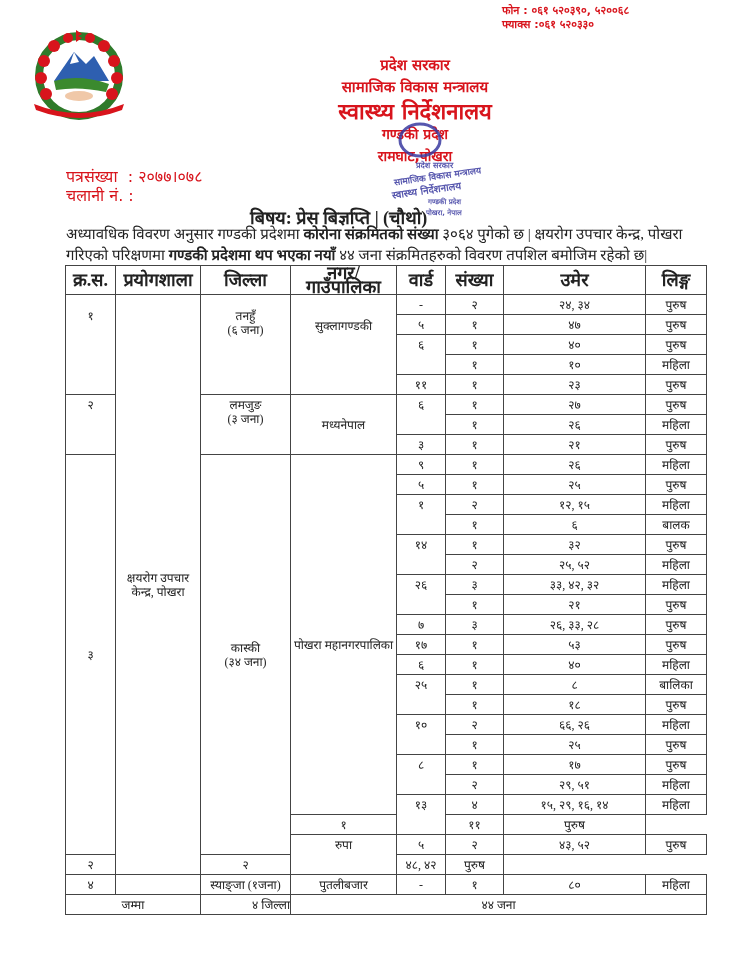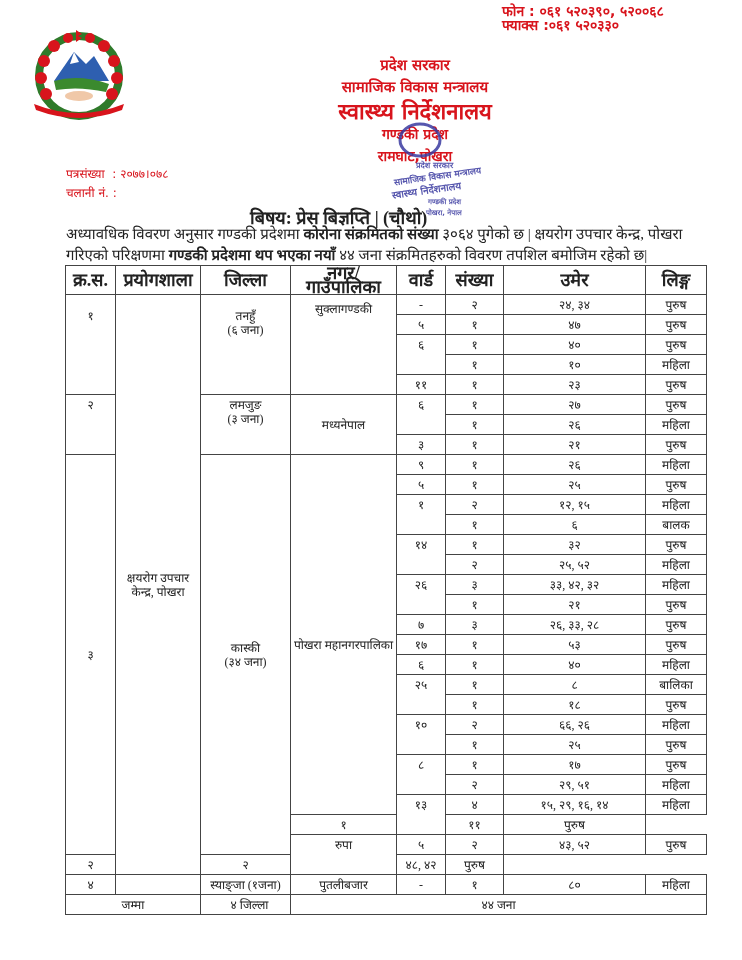--- a/index.html
+++ b/index.html
@@ -1,26 +1,26 @@
 <!DOCTYPE html>
 <html><head>
 <meta charset="utf-8">
 <style>
   html, body { margin:0; padding:0; background:#ffffff; }
   body { width:742px; height:960px; position:relative; overflow:hidden;
          font-family:"DejaVu Sans", sans-serif; color:#222; }
   .abs { position:absolute; }
-  .contact { left:502px; top:4px; font-size:14px; line-height:14px; font-weight:bold; color:#d8141c; }
+  .contact { left:502px; top:4px; font-size:11px; line-height:14px; font-weight:bold; color:#d8141c; }
   .hdr { left:250px; width:330px; text-align:center; color:#d8141c; font-weight:bold; }
   .h1 { top:54px; font-size:15px; }
   .h2 { top:76px; font-size:15px; }
   .h3 { top:95px; font-size:22px; }
   .h4 { top:124px; font-size:14px; }
   .h5 { top:146px; font-size:14px; }
-  .ref { left:66px; font-size:12px; color:#d8141c; }
+  .ref { left:66px; font-size:16px; color:#d8141c; }
   .subject { left:250px; top:205px; font-family:"Liberation Serif", serif; font-size:18px; font-weight:bold; color:#222; }
   .para { left:66px; top:224px; width:640px; font-family:"Liberation Serif", serif; font-size:15px; line-height:21px; color:#222; }
   .para b { font-weight:bold; }
   table.data { position:absolute; left:65px; top:265px; border-collapse:collapse;
                font-family:"Liberation Serif", serif; font-size:12px; color:#222; table-layout:fixed; }
   table.data td, table.data th { border:1.2px solid #444; padding:0; text-align:center; height:19px; line-height:14px; overflow:hidden; }
   table.data th { font-weight:bold; height:20px; font-size:18px; }
   table.data td.top { vertical-align:top; padding-top:3px; }
   table.data td.mid { vertical-align:middle; }
   .emblem { left:24px; top:26px; width:110px; height:96px; }
@@ -115,21 +115,21 @@
   </thead>
   <tbody>
 
     <tr>
       <td rowspan="5" class="top" style="padding-top:14px">१</td>
       <td rowspan="29" class="mid">क्षयरोग उपचार केन्द्र, पोखरा</td>
       <td rowspan="5" class="top" style="padding-top:14px">
           <div>तनहुँ</div>
           <div>(६ जना)</div>
         </td>
-      <td rowspan="5" class="top" style="padding-top:7px">सुक्लागण्डकी</td>
+      <td rowspan="5" class="top" style="padding-top:24px">सुक्लागण्डकी</td>
       <td>-</td>
       <td>२</td>
       <td>२४, ३४</td>
       <td>पुरुष</td>
     </tr>
     <tr>
       <td>५</td>
       <td>१</td>
       <td>४७</td>
       <td>पुरुष</td>
@@ -309,17 +309,17 @@
       <td>स्याङ्जा (१जना)</td>
       <td>पुतलीबजार</td>
       <td>-</td>
       <td>१</td>
       <td>८०</td>
       <td>महिला</td>
     </tr>
 
     <tr>
       <td colspan="2">जम्मा</td>
-      <td style="text-align:center; padding-left:8px">४ जिल्ला</td>
+      <td style="text-align:right; padding-left:8px">४ जिल्ला</td>
       <td colspan="5">४४ जना</td>
     </tr>
   </tbody>
 </table>
 
 </body></html>

